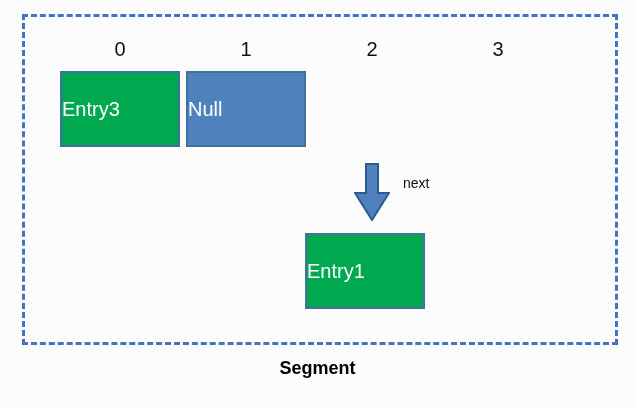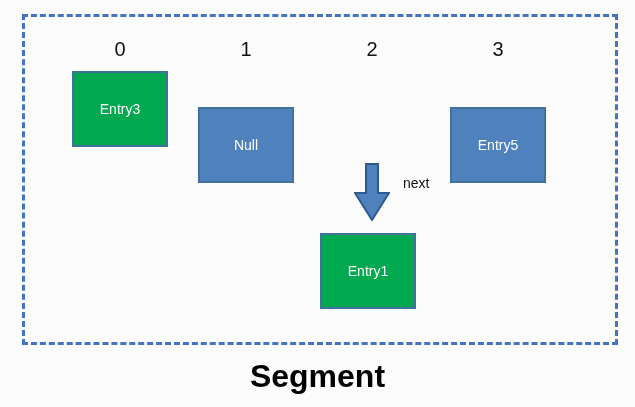--- a/index.html
+++ b/index.html
@@ -36,55 +36,54 @@
     align-items: center;
     width: 104px;
   }
   .index-label {
     font-size: 20px;
     line-height: 24px;
     color: var(--text-dark, #111111);
     margin-bottom: 10px;
   }
   .box {
-    width: 96px;
+    width: 120px;
     height: 76px;
     display: flex;
     align-items: center;
-    justify-content: center;
     border: 2px solid var(--box-border, #41719c);
     color: var(--text-light, #ffffff);
-    font-size: 14px;
+    font-size: 20px;
   }
   .box-green { background: var(--entry-green, #00a94f); }
-  .box-blue  { background: var(--slot-blue, #4f81bd); margin-top: 36px; }
+  .box-blue  { background: var(--slot-blue, #4f81bd); }
   .arrow {
     position: absolute;
     left: 329px;
     top: 146px;
   }
   .next-label {
     position: absolute;
     left: 378px;
     top: 158px;
     font-size: 14px;
     color: var(--text-dark, #111111);
   }
   .box.linked {
     position: absolute;
-    left: 295px;
+    left: 280px;
     top: 216px;
   }
   .caption {
     position: absolute;
     left: 0;
     right: 0;
     top: 358px;
     text-align: center;
-    font-size: 32px;
+    font-size: 18px;
     font-weight: bold;
     color: #000000;
   }
 </style>
 </head>
 <body>
 
 <div class="canvas">
 
   <div class="dashed-box">
@@ -104,23 +103,20 @@
           <span>Null</span>
         </div>
       </div>
 
       <div class="slot-col">
         <div class="index-label">2</div>
       </div>
 
       <div class="slot-col">
         <div class="index-label">3</div>
-        <div class="box box-blue">
-          <span>Entry5</span>
-        </div>
       </div>
 
     </div>
 
     <svg class="arrow" width="36" height="58" viewBox="0 0 36 58">
       <polygon points="12,1 24,1 24,30 35,30 18,57 1,30 12,30" fill="var(--arrow-fill, #4f81bd)" stroke="var(--arrow-border, #2e5b8f)" stroke-width="2" stroke-linejoin="miter"></polygon>
     </svg>
 
     <div class="next-label">next</div>
 

